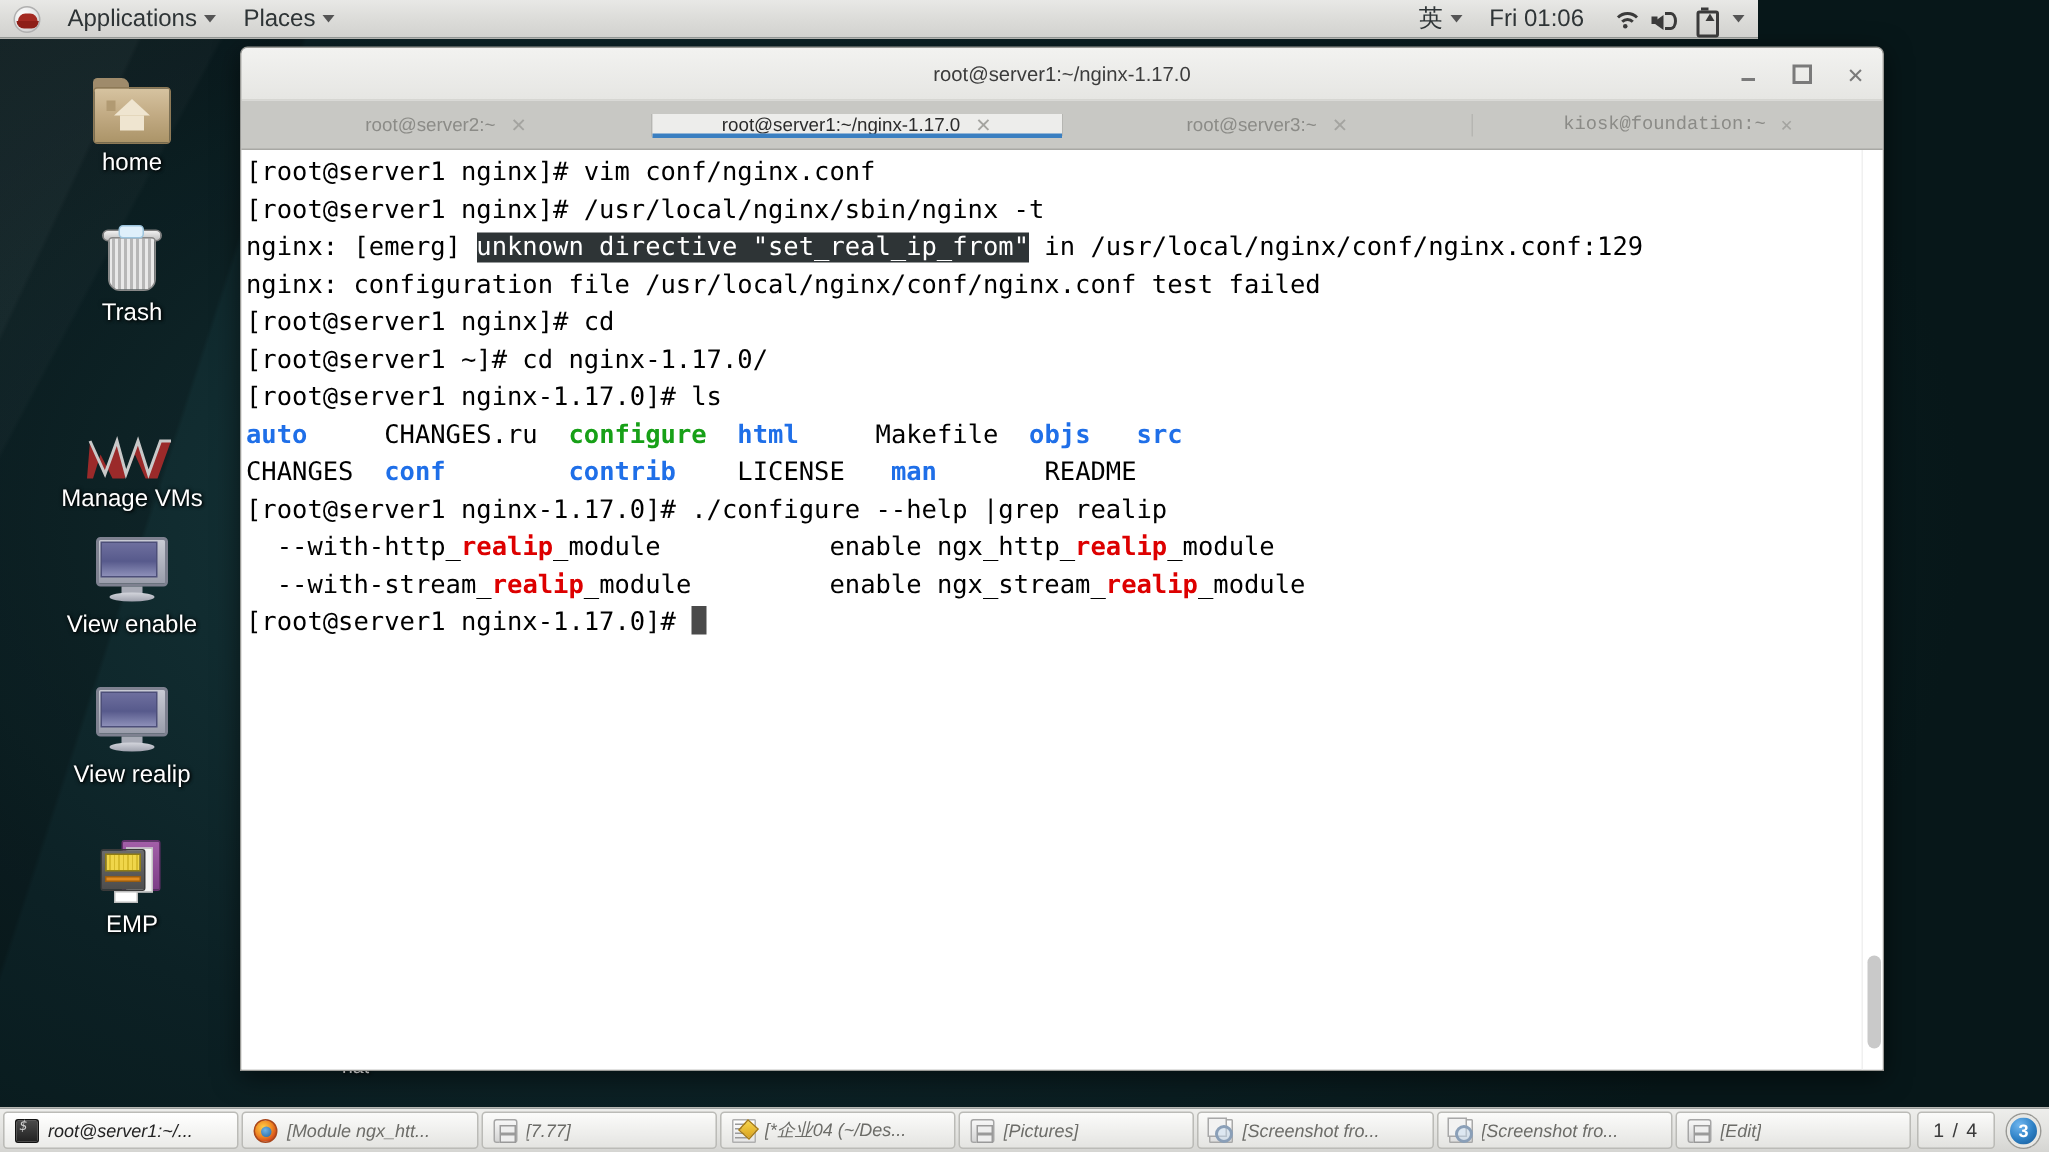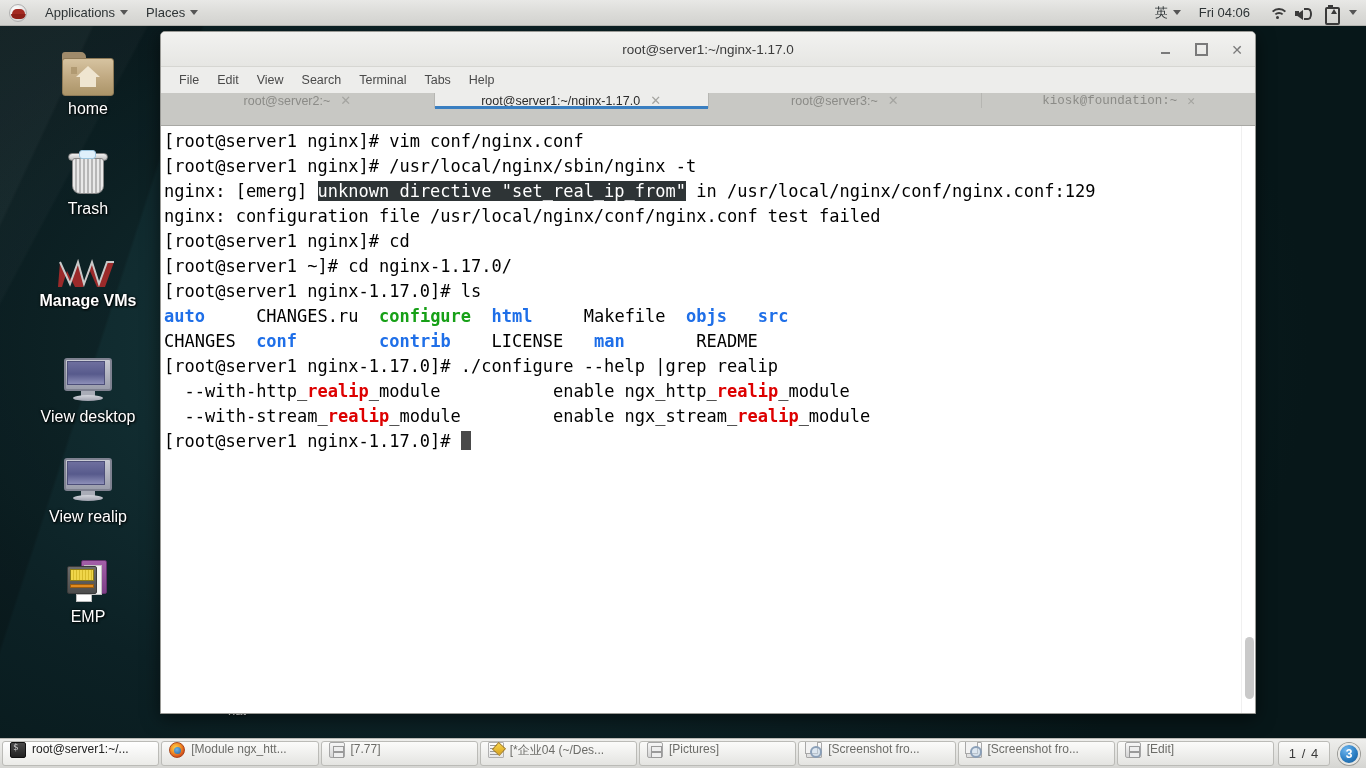--- a/index.html
+++ b/index.html
@@ -13,25 +13,25 @@
     background: #0d2427;
     background-image:
       linear-gradient(115deg, rgba(255,255,255,0.030) 0%, rgba(255,255,255,0.030) 6%, rgba(0,0,0,0) 6.2%, rgba(0,0,0,0) 14%),
       linear-gradient(118deg, rgba(255,255,255,0.022) 0%, rgba(255,255,255,0.022) 9%, rgba(0,0,0,0) 9.2%, rgba(0,0,0,0) 23%),
       linear-gradient(108deg, rgba(0,0,0,0.20) 0%, rgba(0,0,0,0.20) 13%, rgba(0,0,0,0) 13.2%, rgba(0,0,0,0) 30%),
       radial-gradient(ellipse 900px 600px at 30% 45%, #17393d 0%, #0c2125 60%, #071719 100%);
   }
 
   
   #top-panel {
-    position: absolute; top: 0; left: 0; width: 1366px; height: 26px;
+    position: absolute; top: 0; left: 0; width: 1172px; height: 26px;
     background: linear-gradient(to bottom, #e8e8e6 0%, #dcdcd9 50%, #d2d2cf 100%);
     border-bottom: 1px solid #b4b4b0;
     display: flex; align-items: center;
-    font-size: 13px; color: #2e3436;
+    font-size: 16px; color: #2e3436;
     z-index: 50;
   }
   .panel-item {
     display: flex; align-items: center; gap: 5px;
     height: 100%; padding: 0 9px; cursor: default;
   }
   .redhat-logo {
     width: 18px; height: 18px; border-radius: 50%;
     background: radial-gradient(circle at 35% 30%, #fefefe 0%, #e6e6e6 55%, #bdbdbd 100%);
     position: relative; overflow: hidden;
@@ -242,21 +242,21 @@
 
   #menubar {
     height: 26px; display: flex; align-items: center;
     padding-left: 10px; gap: 2px;
     background: #ededeb;
     font-size: 12.5px; color: #4a4a4a;
   }
   #menubar .mi { padding: 3px 8px; cursor: default; border-radius: 2px; }
 
   #tabbar {
-    height: 33px; display: flex; align-items: flex-start;
+    height: 33px; display: flex; align-items: center;
     background: #c8c8c4;
     border-bottom: 1px solid #a8a8a4;
   }
   .tab {
     flex: 1; display: flex; align-items: center; justify-content: center;
     gap: 10px; font-size: 12.5px; color: #8b8b87;
     background: #c8c8c4;
     border-right: 1px solid #b6b6b2;
     cursor: pointer; position: relative; padding: 0 6px;
     min-width: 0;
@@ -305,25 +305,25 @@
   
   #taskbar {
     position: absolute; left: 0; bottom: 0; width: 1366px; height: 30px;
     background: linear-gradient(to bottom, #eeeeec 0%, #e2e2df 55%, #d5d5d2 100%);
     border-top: 1px solid #b9b9b5;
     display: flex; align-items: center; padding: 0 2px; gap: 2px;
     z-index: 60;
   }
   .task-btn {
     flex: 1 1 0; min-width: 0; height: 25px;
-    display: flex; gap: 6px; padding: 0 7px;
+    display: flex; align-items: center; gap: 6px; padding: 0 7px;
     background: linear-gradient(to bottom, #fbfbfa, #e4e4e1);
     border: 1px solid #bbbbb7; border-radius: 3px;
     font-size: 12px; color: #6c6c68; cursor: pointer;
-    overflow: hidden; white-space: nowrap;
+    overflow: hidden; white-space: nowrap; font-style: italic;
   }
   .task-btn.active { color: #222; background: linear-gradient(to bottom, #ffffff, #ebebe8); }
   .task-btn .tlabel { overflow: hidden; text-overflow: ellipsis; }
   .tb-ico { width: 16px; height: 16px; flex: none; position: relative; }
 
   
   .tico-term {
     background: linear-gradient(to bottom, #4a4a4a, #222);
     border: 1px solid #111; border-radius: 2px;
   }
@@ -412,21 +412,21 @@
     <span class="caret-down"></span>
   </div>
 
   <div class="spacer"></div>
 
   <div class="panel-item">
     <span>英</span>
     <span class="caret-down"></span>
   </div>
   <div class="panel-item">
-    <span>Fri 04:06</span>
+    <span>Fri 01:06</span>
   </div>
   <div class="panel-item" style="gap:9px;">
     <span class="tray-icon ico-wifi">
         <i></i>
       </span>
     <span class="tray-icon ico-vol">
         <i></i>
       </span>
     <span class="tray-icon ico-bat">
         <i></i>
@@ -451,42 +451,42 @@
   <div class="glyph">
     <div class="ic-trash">
       <div class="paper"></div>
         <div class="lid"></div>
         <div class="can"></div>
     </div>
   </div>
   <span class="lbl">Trash</span>
 </div>
 
-<div class="desk-icon" style="left:33px; top:232px;font-weight:bold;">
+<div class="desk-icon" style="left:33px; top:264px;">
   <div class="glyph">
     <div class="ic-vm">
       <svg width="60" height="30" viewBox="0 0 60 30">
         <path d="M2 4 L12 26 L20 4 L26 26 L34 4 L41 26 L49 4 L56 4 L47 29 L39 29 L32 13 L25 29 L17 29 L9 13 L4 29 L0 29 Z" fill="#9b2a2a"></path>
         <path d="M2 4 L12 26 L20 4 L26 26 L34 4 L41 26 L49 4 L56 4" fill="none" stroke="#c9c9c9" stroke-width="2"></path>
       </svg>
     </div>
   </div>
   <span class="lbl">Manage VMs</span>
 </div>
 
 <div class="desk-icon" style="left:33px; top:348px;">
   <div class="glyph">
     <div class="ic-mon">
       <div class="screen"></div>
         <div class="inner"></div>
         <div class="neck"></div>
         <div class="base"></div>
     </div>
   </div>
-  <span class="lbl">View desktop</span>
+  <span class="lbl">View enable</span>
 </div>
 
 <div class="desk-icon" style="left:33px; top:448px;">
   <div class="glyph">
     <div class="ic-mon">
       <div class="screen"></div>
         <div class="inner"></div>
         <div class="neck"></div>
         <div class="base"></div>
     </div>
@@ -514,29 +514,20 @@
 
   <div id="titlebar">
     <span id="window-title">root@server1:~/nginx-1.17.0</span>
     <div class="win-btns">
       <span class="win-btn wb-min"></span>
       <span class="win-btn wb-max"></span>
       <span class="win-btn wb-close">✕</span>
     </div>
   </div>
 
-  <div id="menubar">
-    <span class="mi">File</span>
-    <span class="mi">Edit</span>
-    <span class="mi">View</span>
-    <span class="mi">Search</span>
-    <span class="mi">Terminal</span>
-    <span class="mi">Tabs</span>
-    <span class="mi">Help</span>
-  </div>
 
   <div id="tabbar">
     <div class="tab">
       <span class="tab-title">root@server2:~</span>
       <span class="tab-close">✕</span>
     </div>
     <div class="tab active">
       <span class="tab-title">root@server1:~/nginx-1.17.0</span>
       <span class="tab-close">✕</span>
     </div>

